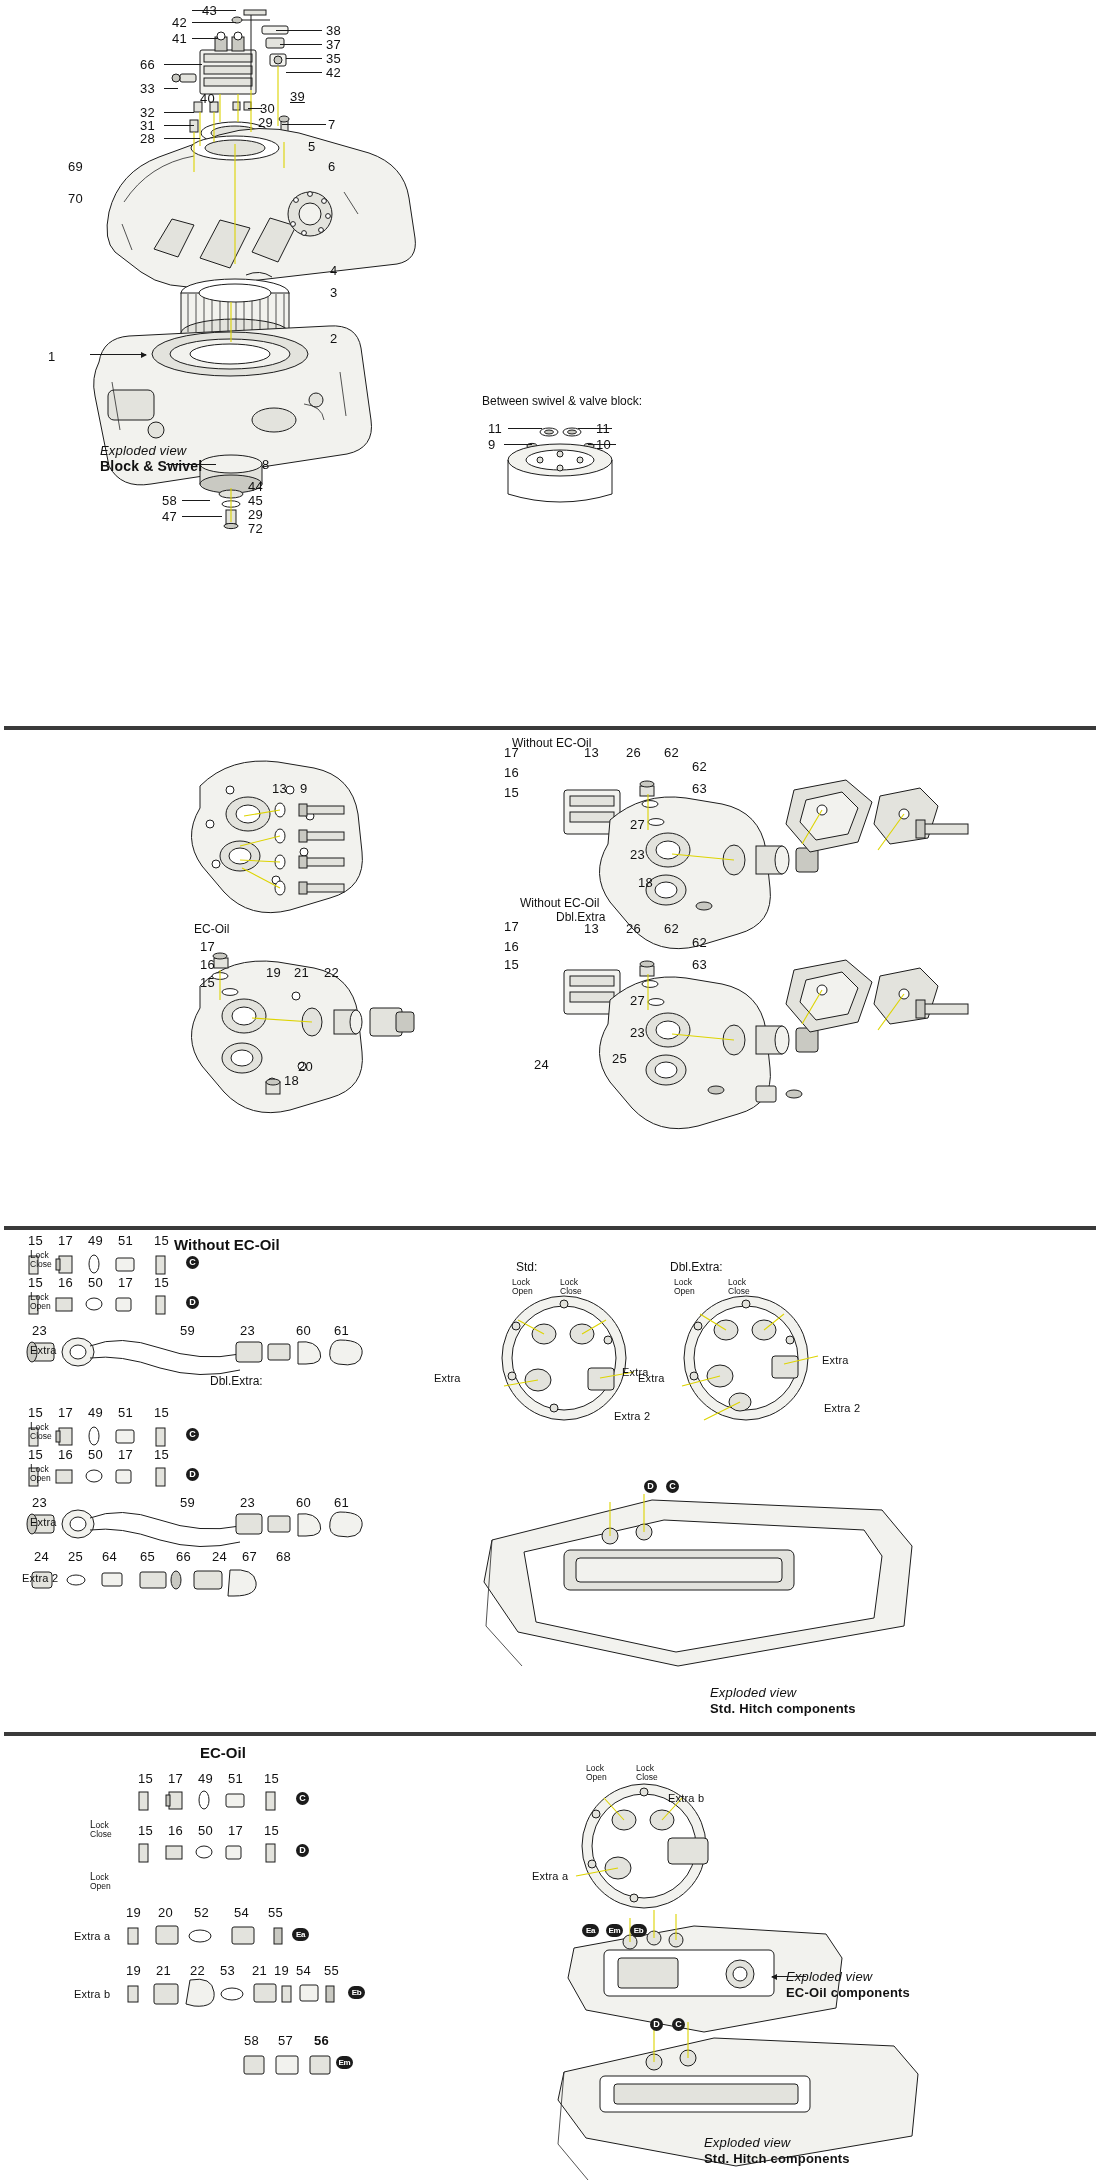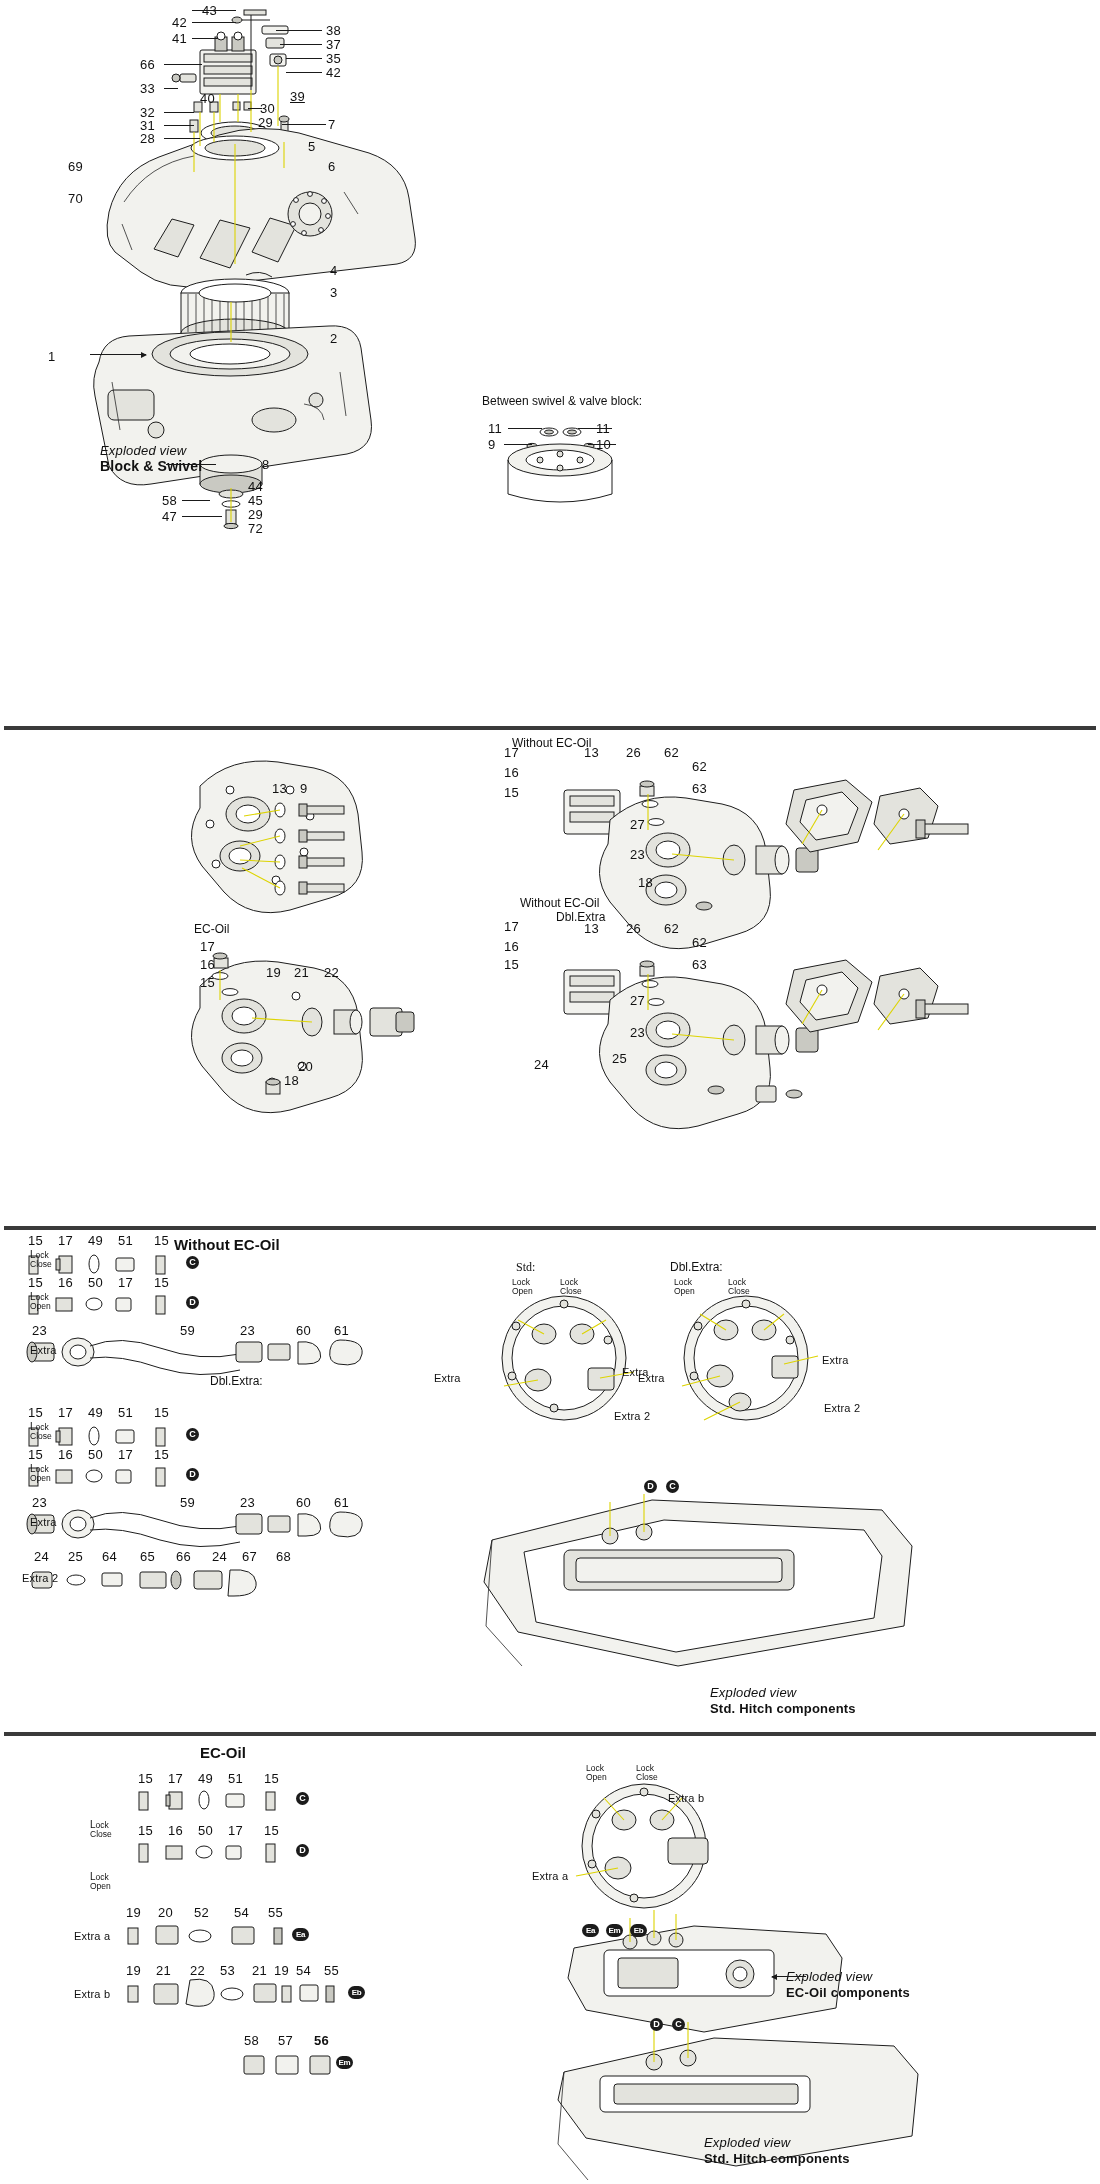--- a/index.html
+++ b/index.html
@@ -481,21 +481,21 @@
     <span class="lbl" style="left:290px; top:236px;">21</span>
     <span class="lbl" style="left:320px; top:236px;">22</span>
     <span class="lbl" style="left:294px; top:330px;">20</span>
     <span class="lbl" style="left:280px; top:344px;">18</span>
   </div>
 
   <div class="panel" id="panel-3">
 
     <span class="title" style="left:170px; top:6px;">Without EC-Oil</span>
     <span class="subtitle bold" style="left:206px; top:144px;">Dbl.Extra:</span>
-    <span class="subtitle bold" style="left:512px; top:30px;font-family:Liberation Serif, serif;">Std:</span>
+    <span class="subtitle bold" style="left:512px; top:30px;">Std:</span>
     <span class="subtitle bold" style="left:666px; top:30px;">Dbl.Extra:</span>
 
     <svg width="1092" height="506" viewBox="0 0 1092 506">
 
       <g>
 
         <rect x="25" y="26" width="9" height="18" class="fill-md"></rect>
         <rect x="55" y="26" width="13" height="17" class="fill-md"></rect>
           <rect x="52" y="29" width="4" height="11" class="fill-dk"></rect>
         <ellipse cx="90" cy="34" rx="5" ry="9" class="fill-w"></ellipse>

